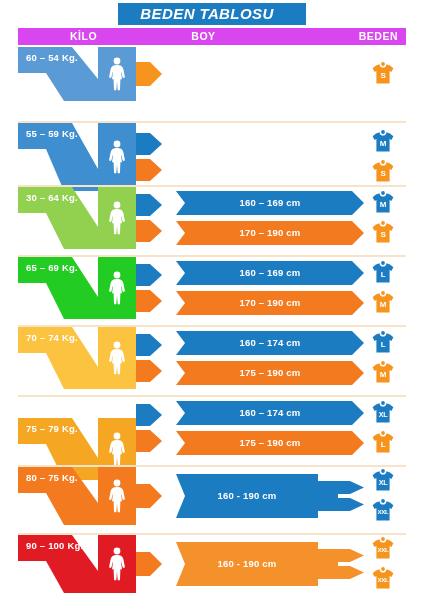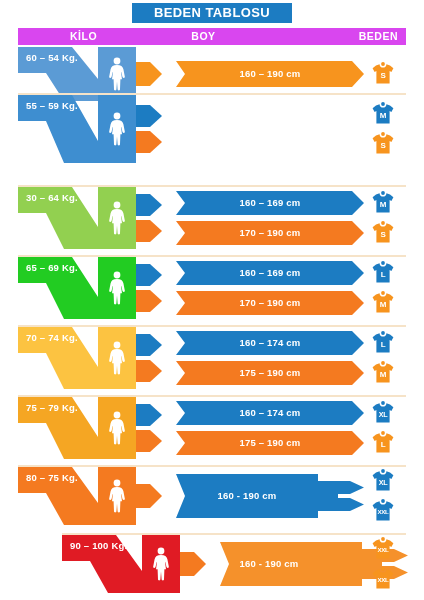--- a/index.html
+++ b/index.html
@@ -19,25 +19,26 @@
   .title-wrap {
     height: 22px;
     display: flex;
     justify-content: center;
     align-items: flex-start;
     padding-top: 3px;
   }
   .title-badge {
     background: #1c7cc2;
     color: #ffffff;
-    font-size: 13px;
+    font-size: 15px;
     font-weight: bold;
     letter-spacing: 0.4px;
-    padding: 3px 22px 4px 22px;
+    padding: 3px 32px 4px 22px;
     line-height: 1;
+    font-style: italic;
   }
 
   
   .header-bar {
     position: relative;
     margin: 3px 18px 0 18px;
     height: 17px;
     background: #f7941e;
   }
   .header-bar .hcol {
@@ -195,39 +196,31 @@
               <circle cx="10" cy="4" r="3.4" fill="#ffffff"></circle>
               <path d="M10 8 C6.2 8 4.2 9.6 3.6 12.2 L2.2 19.4 C2.05 20.3 2.6 20.9 3.35 20.9 C4.0 20.9 4.45 20.5 4.6 19.8 L5.6 15.2 L6.0 15.2 L5.0 22.2 L6.6 22.2 L7.0 32.2 C7.0 33.0 7.5 33.4 8.2 33.4 C8.9 33.4 9.35 33.0 9.4 32.3 L10 24.5 L10.6 32.3 C10.65 33.0 11.1 33.4 11.8 33.4 C12.5 33.4 13.0 33.0 13.0 32.2 L13.4 22.2 L15.0 22.2 L14.0 15.2 L14.4 15.2 L15.4 19.8 C15.55 20.5 16.0 20.9 16.65 20.9 C17.4 20.9 17.95 20.3 17.8 19.4 L16.4 12.2 C15.8 9.6 13.8 8 10 8 Z" fill="#ffffff"></path>
             </svg></div>
         </div>
       </div>
       <div class="kilo-arrow" style="position: absolute; left: 136px; top: 17px;">
         <svg width="26" height="24" viewBox="0 0 26 24" xmlns="http://www.w3.org/2000/svg" style="display:block">
           <polygon points="0,0 14,0 26,12 14,24 0,24 0,12" fill="#f7941e"></polygon>
         </svg>
       </div>
-      <div class="boy-area" style="height: 58px;">
-        <div class="boy-arrow" style="top: 16px;">
-          <svg width="188" height="26" viewBox="0 0 188 26" xmlns="http://www.w3.org/2000/svg" style="display:block">
-            <polygon points="0,0 176,0 188,13 176,26 0,26 9,13" fill="#f7941e"></polygon>
-          </svg>
-          <div class="boy-text" style="top: 8px;">160 – 190 cm</div>
-        </div>
-      </div>
       <div class="beden-area" style="height: 58px; gap: 0px;">
         <div class="shirt">
           <svg viewBox="0 0 26 26" xmlns="http://www.w3.org/2000/svg">
             <path d="M9.6 3.2 L6.0 4.6 L2.6 7.2 L4.6 11.0 L6.4 9.9 L6.4 22.6 L19.6 22.6 L19.6 9.9 L21.4 11.0 L23.4 7.2 L20.0 4.6 L16.4 3.2 C16.4 5.4 14.9 6.6 13.0 6.6 C11.1 6.6 9.6 5.4 9.6 3.2 Z" fill="#f7941e"></path>
             <circle cx="13" cy="3.0" r="1.9" fill="#f7941e"></circle>
           </svg>
           <div class="shirt-label">S</div>
         </div>
       </div>
     </div>
-    <div class="row" style="position: absolute; left: 0px; right: 0px; top: 48px; height: 72px;">
+    <div class="row" style="position: absolute; left: 0px; right: 0px; top: 76px; height: 72px;">
       <div class="row-sep" style="background: rgb(246, 227, 200);"></div>
       <div class="kilo-group" style="height: 72px;">
         <svg width="140" height="72" viewBox="0 0 140 72" xmlns="http://www.w3.org/2000/svg" class="kilo-svg">
           <polygon points="0,2 54,2 80,48 80,2 118,2 118,70 80,70 80,70 46,70 28,28 0,28" fill="#3e8ed0"></polygon>
         </svg>
         <div class="kilo-label">55 – 59 Kg.</div>
         <div class="figure-box">
           <div class="figure-icon"><svg viewBox="0 0 20 34" xmlns="http://www.w3.org/2000/svg">
               <circle cx="10" cy="4" r="3.4" fill="#ffffff"></circle>
               <path d="M10 8 C6.2 8 4.2 9.6 3.6 12.2 L2.2 19.4 C2.05 20.3 2.6 20.9 3.35 20.9 C4.0 20.9 4.45 20.5 4.6 19.8 L5.6 15.2 L6.0 15.2 L5.0 22.2 L6.6 22.2 L7.0 32.2 C7.0 33.0 7.5 33.4 8.2 33.4 C8.9 33.4 9.35 33.0 9.4 32.3 L10 24.5 L10.6 32.3 C10.65 33.0 11.1 33.4 11.8 33.4 C12.5 33.4 13.0 33.0 13.0 32.2 L13.4 22.2 L15.0 22.2 L14.0 15.2 L14.4 15.2 L15.4 19.8 C15.55 20.5 16.0 20.9 16.65 20.9 C17.4 20.9 17.95 20.3 17.8 19.4 L16.4 12.2 C15.8 9.6 13.8 8 10 8 Z" fill="#ffffff"></path>
@@ -423,21 +416,21 @@
           <svg viewBox="0 0 26 26" xmlns="http://www.w3.org/2000/svg">
             <path d="M9.6 3.2 L6.0 4.6 L2.6 7.2 L4.6 11.0 L6.4 9.9 L6.4 22.6 L19.6 22.6 L19.6 9.9 L21.4 11.0 L23.4 7.2 L20.0 4.6 L16.4 3.2 C16.4 5.4 14.9 6.6 13.0 6.6 C11.1 6.6 9.6 5.4 9.6 3.2 Z" fill="#f7941e"></path>
             <circle cx="13" cy="3.0" r="1.9" fill="#f7941e"></circle>
           </svg>
           <div class="shirt-label">M</div>
         </div>
       </div>
     </div>
     <div class="row" style="position: absolute; left: 0px; right: 0px; top: 350px; height: 66px;">
       <div class="row-sep" style="background: rgb(246, 227, 200);"></div>
-      <div class="kilo-group" style="height: 66px;">
+      <div class="kilo-group" style="height: 66px; margin-top: 21px;">
         <svg width="140" height="66" viewBox="0 0 140 66" xmlns="http://www.w3.org/2000/svg" class="kilo-svg">
           <polygon points="0,2 54,2 80,42 80,2 118,2 118,64 80,64 80,64 46,64 28,28 0,28" fill="#f5a623"></polygon>
         </svg>
         <div class="kilo-label">75 – 79 Kg.</div>
         <div class="figure-box">
           <div class="figure-icon"><svg viewBox="0 0 20 34" xmlns="http://www.w3.org/2000/svg">
               <circle cx="10" cy="4" r="3.4" fill="#ffffff"></circle>
               <path d="M10 8 C6.2 8 4.2 9.6 3.6 12.2 L2.2 19.4 C2.05 20.3 2.6 20.9 3.35 20.9 C4.0 20.9 4.45 20.5 4.6 19.8 L5.6 15.2 L6.0 15.2 L5.0 22.2 L6.6 22.2 L7.0 32.2 C7.0 33.0 7.5 33.4 8.2 33.4 C8.9 33.4 9.35 33.0 9.4 32.3 L10 24.5 L10.6 32.3 C10.65 33.0 11.1 33.4 11.8 33.4 C12.5 33.4 13.0 33.0 13.0 32.2 L13.4 22.2 L15.0 22.2 L14.0 15.2 L14.4 15.2 L15.4 19.8 C15.55 20.5 16.0 20.9 16.65 20.9 C17.4 20.9 17.95 20.3 17.8 19.4 L16.4 12.2 C15.8 9.6 13.8 8 10 8 Z" fill="#ffffff"></path>
             </svg></div>
         </div>
@@ -520,21 +513,21 @@
         </div>
         <div class="shirt">
           <svg viewBox="0 0 26 26" xmlns="http://www.w3.org/2000/svg">
             <path d="M9.6 3.2 L6.0 4.6 L2.6 7.2 L4.6 11.0 L6.4 9.9 L6.4 22.6 L19.6 22.6 L19.6 9.9 L21.4 11.0 L23.4 7.2 L20.0 4.6 L16.4 3.2 C16.4 5.4 14.9 6.6 13.0 6.6 C11.1 6.6 9.6 5.4 9.6 3.2 Z" fill="#1c7cc2"></path>
             <circle cx="13" cy="3.0" r="1.9" fill="#1c7cc2"></circle>
           </svg>
           <div class="shirt-label sz-xxl">XXL</div>
         </div>
       </div>
     </div>
-    <div class="row" style="position: absolute; left: 0px; right: 0px; top: 488px; height: 62px; margin-left: 44px;">
+    <div class="row" style="position: absolute; left: 0px; right: 0px; top: 488px; height: 62px;">
       <div class="row-sep" style="background: rgb(246, 227, 200);"></div>
       <div class="kilo-group" style="height: 62px;">
         <svg width="140" height="62" viewBox="0 0 140 62" xmlns="http://www.w3.org/2000/svg" class="kilo-svg">
           <polygon points="0,2 54,2 80,38 80,2 118,2 118,60 80,60 80,60 46,60 28,28 0,28" fill="#e01b24"></polygon>
         </svg>
         <div class="kilo-label">90 – 100 Kg.</div>
         <div class="figure-box">
           <div class="figure-icon"><svg viewBox="0 0 20 34" xmlns="http://www.w3.org/2000/svg">
               <circle cx="10" cy="4" r="3.4" fill="#ffffff"></circle>
               <path d="M10 8 C6.2 8 4.2 9.6 3.6 12.2 L2.2 19.4 C2.05 20.3 2.6 20.9 3.35 20.9 C4.0 20.9 4.45 20.5 4.6 19.8 L5.6 15.2 L6.0 15.2 L5.0 22.2 L6.6 22.2 L7.0 32.2 C7.0 33.0 7.5 33.4 8.2 33.4 C8.9 33.4 9.35 33.0 9.4 32.3 L10 24.5 L10.6 32.3 C10.65 33.0 11.1 33.4 11.8 33.4 C12.5 33.4 13.0 33.0 13.0 32.2 L13.4 22.2 L15.0 22.2 L14.0 15.2 L14.4 15.2 L15.4 19.8 C15.55 20.5 16.0 20.9 16.65 20.9 C17.4 20.9 17.95 20.3 17.8 19.4 L16.4 12.2 C15.8 9.6 13.8 8 10 8 Z" fill="#ffffff"></path>

